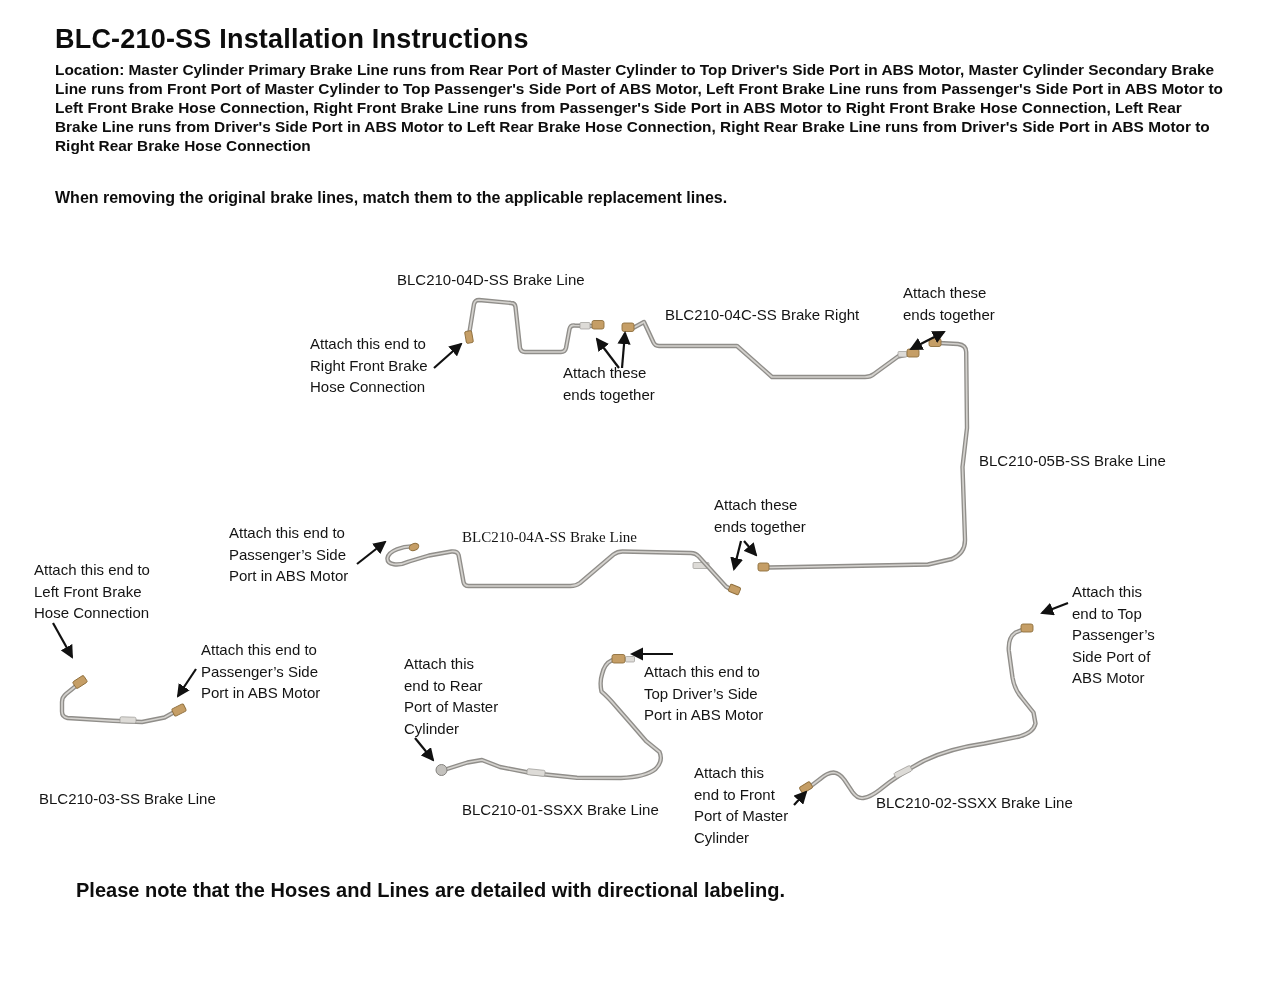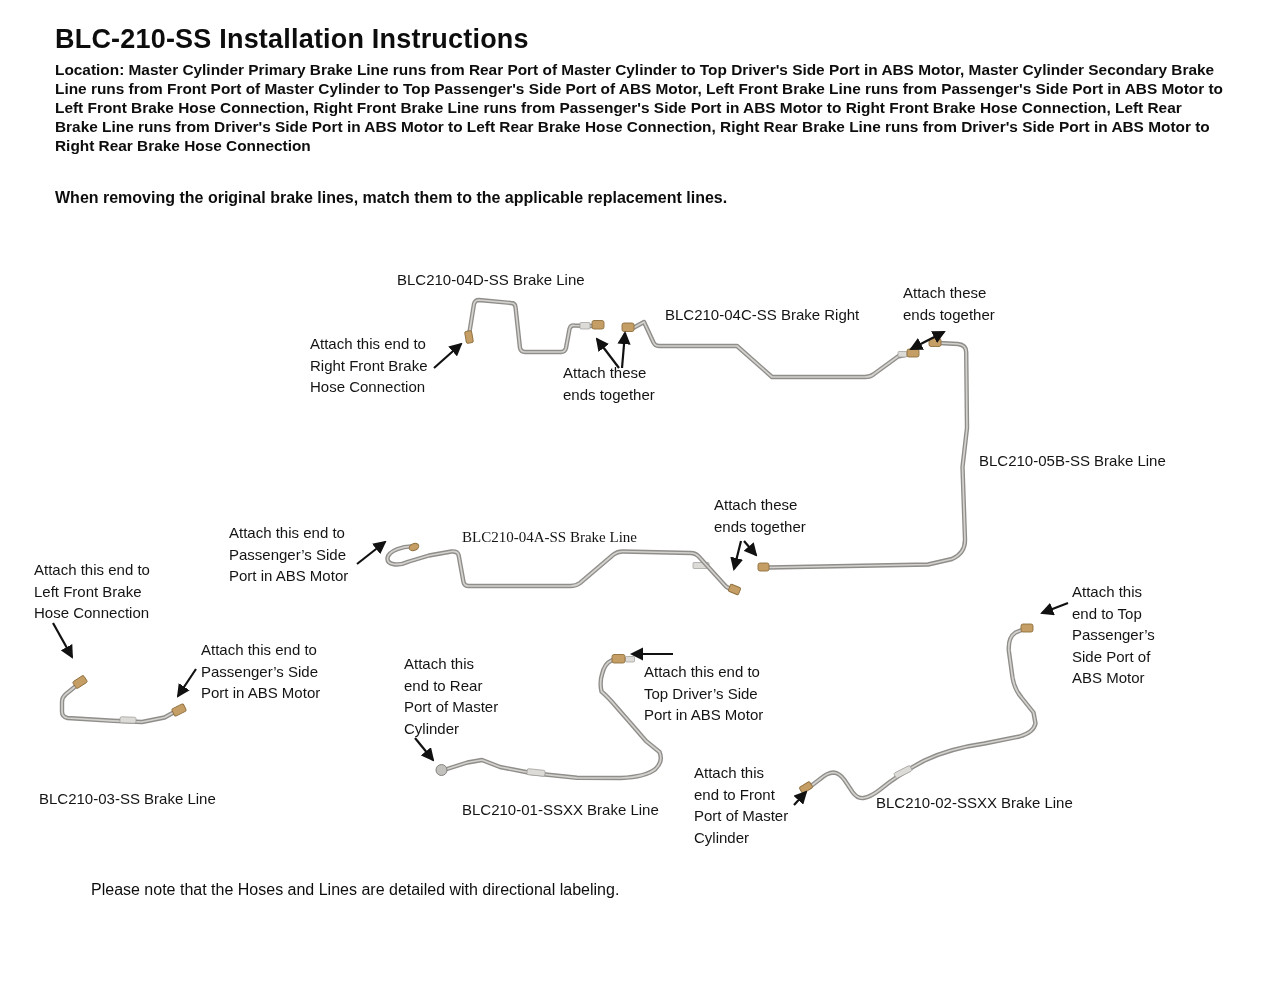--- a/index.html
+++ b/index.html
@@ -5,21 +5,21 @@
   html,body{margin:0;padding:0;background:#ffffff;}
   .page{
     position:relative;width:1280px;height:989px;background:#ffffff;
     font-family:"Liberation Sans",sans-serif;color:#141414;overflow:hidden;
   }
   .abs{position:absolute;}
   .h1{font-size:27px;font-weight:bold;letter-spacing:0.2px;color:#0d0d0d;}
   .para{font-size:15.4px;font-weight:bold;line-height:19px;width:1170px;color:#0d0d0d;}
   .note{font-size:16px;font-weight:bold;color:#0d0d0d;}
   .lbl{font-size:15px;line-height:21.6px;white-space:pre-line;color:#141414;}
-  .footer{font-size:16px;font-weight:normal;line-height:22.5px;color:#0d0d0d;white-space:pre-line;margin-left:15px;}
+  .footer{font-size:20px;font-weight:bold;line-height:22.5px;color:#0d0d0d;white-space:pre-line;}
   svg{position:absolute;left:0;top:0;}
   .tube{stroke:#908e8a;stroke-width:4.4;fill:none;stroke-linejoin:round;stroke-linecap:round;}
   .tube-hi{stroke:#d4d2ce;stroke-width:1.7;fill:none;stroke-linejoin:round;stroke-linecap:round;}
   .fit{fill:#c59e66;stroke:#8f6f3d;stroke-width:0.9;}
   .sleeve{fill:#dddbd7;stroke:#9b9995;stroke-width:0.7;}
   .ball{fill:#c3c1bd;stroke:#84827e;stroke-width:1;}
   .arr{stroke:#111111;stroke-width:2.2;fill:none;}
 </style>
 </head>
 <body>

